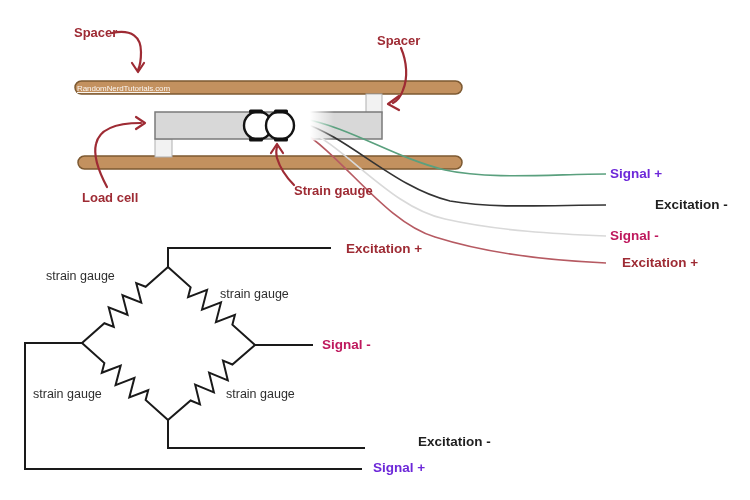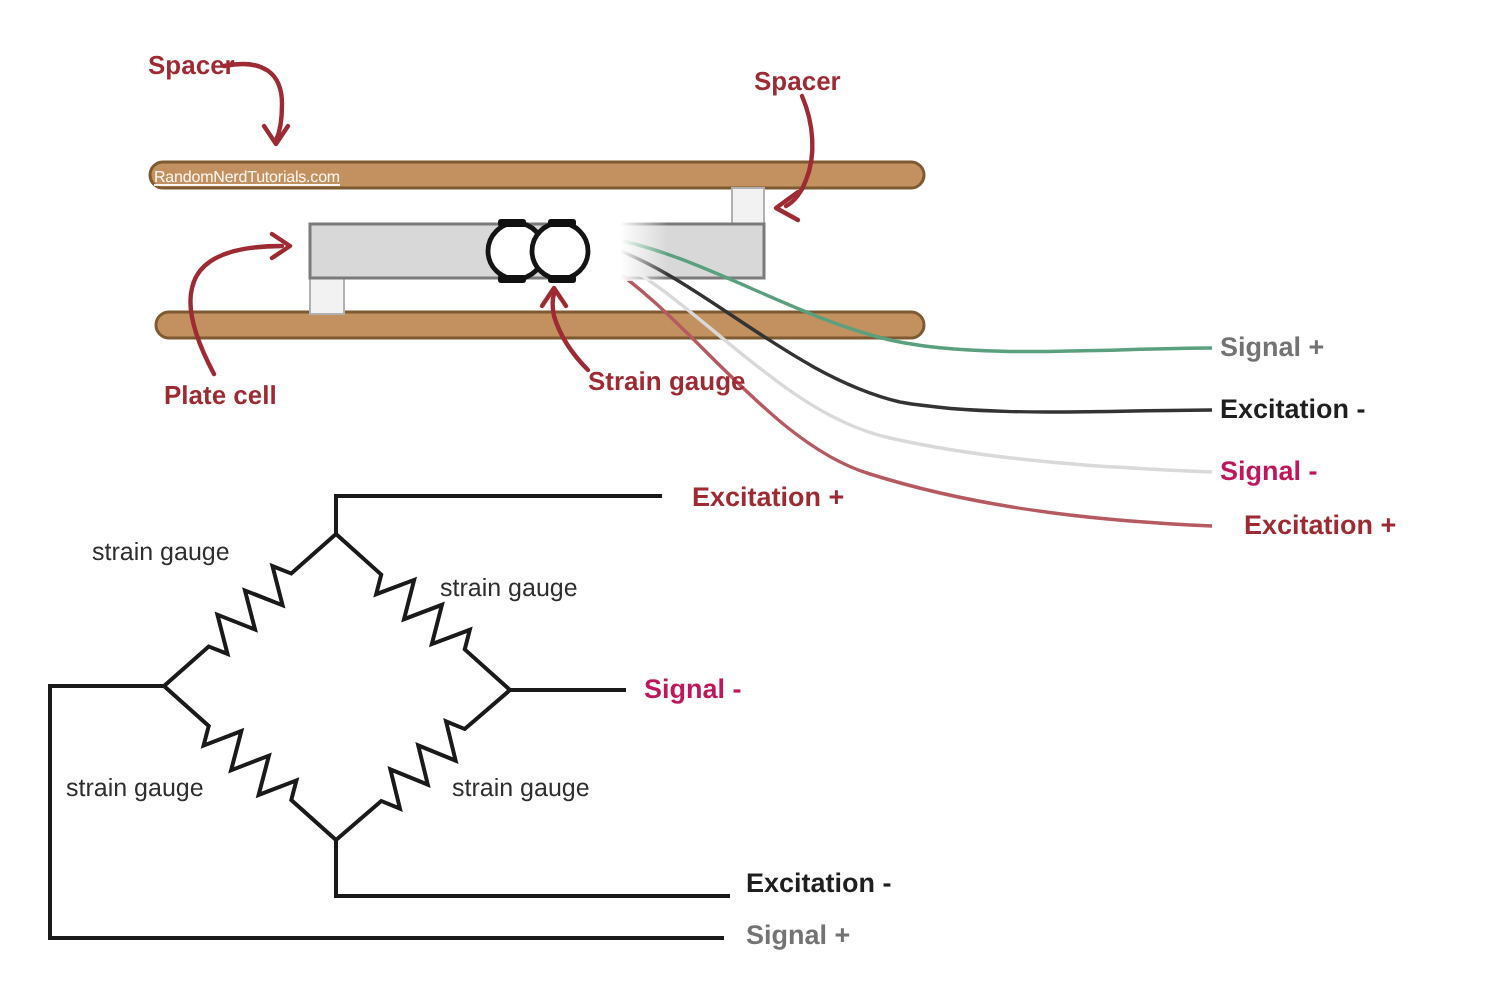--- a/index.html
+++ b/index.html
@@ -6,22 +6,22 @@
   #stage{
     position:relative;width:750px;height:500px;background:#ffffff;
     font-family:"Liberation Sans", sans-serif;overflow:hidden;
   }
   #stage svg{position:absolute;left:0;top:0;}
   .lbl{position:absolute;white-space:nowrap;line-height:1;}
   .ann{font-weight:bold;font-size:13px;color:#9e2b34;}
   .term{font-weight:bold;font-size:13.5px;}
   .gauge{font-size:12.5px;color:#2e2e2e;}
   .maroon{color:#9e2b34;padding-left:12px;}
-  .green{color:#737373;}
-  .black{color:#1f1f1f;}
+  .green{color:#6d28d9;}
+  .black{color:#1f1f1f;margin-left:45px;}
   .gray{color:#be185d;text-align:right;}
   .watermark{
     position:absolute;left:77px;top:84px;font-size:8px;color:#ffffff;
     opacity:.92;letter-spacing:-0.1px;text-decoration:underline;
   }
 </style>
 </head>
 <body>
 
 <div id="stage">
@@ -83,21 +83,21 @@
       <path id="res-tr" d="M 168,267 L 190.62,287.28 L 188.09209485823177,297.10112496581837 L 207.06790514176822,289.9388750341816 L 202.01209485823176,309.5811249658184 L 220.9879051417682,302.4188750341816 L 215.93209485823178,322.0611249658184 L 234.90790514176823,314.89887503418163 L 232.38,324.72 L 255,345"></path>
       <path id="res-bl" d="M 82,343 L 104.36,363.02 L 101.79656758591645,372.80513230663877 L 120.68343241408355,365.55486769336125 L 115.55656758591645,385.12513230663876 L 134.44343241408356,377.87486769336124 L 129.31656758591643,397.44513230663875 L 148.20343241408355,390.19486769336123 L 145.64,399.98 L 168,420"></path>
       <path id="res-br" d="M 255,345 L 232.38,364.5 L 223.02354340137484,360.6833103455948 L 227.81645659862517,380.3166896544052 L 209.10354340137482,372.6833103455948 L 213.89645659862518,392.3166896544052 L 195.18354340137483,384.6833103455948 L 199.9764565986252,404.3166896544052 L 190.62,400.5 L 168,420"></path>
     </g>
   </svg>
 
   <div class="watermark">RandomNerdTutorials.com</div>
 
   <div class="lbl ann" style="left:74px;top:26px;">Spacer</div>
   <div class="lbl ann" style="left:377px;top:34px;text-align:center;">Spacer</div>
-  <div class="lbl ann" style="left:82px;top:191px;">Plate cell</div>
+  <div class="lbl ann" style="left:82px;top:191px;">Load cell</div>
   <div class="lbl ann" style="left:294px;top:184px;">Strain gauge</div>
 
   <div class="lbl term green" style="left:610px;top:167px;">Signal +</div>
   <div class="lbl term black" style="left:610px;top:198px;">Excitation -</div>
   <div class="lbl term gray" style="left:610px;top:229px;">Signal -</div>
   <div class="lbl term maroon" style="left:610px;top:256px;">Excitation +</div>
 
   <div class="lbl term maroon" style="left:334px;top:242px;">Excitation +</div>
   <div class="lbl term gray" style="left:322px;top:338px;">Signal -</div>
   <div class="lbl term black" style="left:373px;top:435px;">Excitation -</div>

